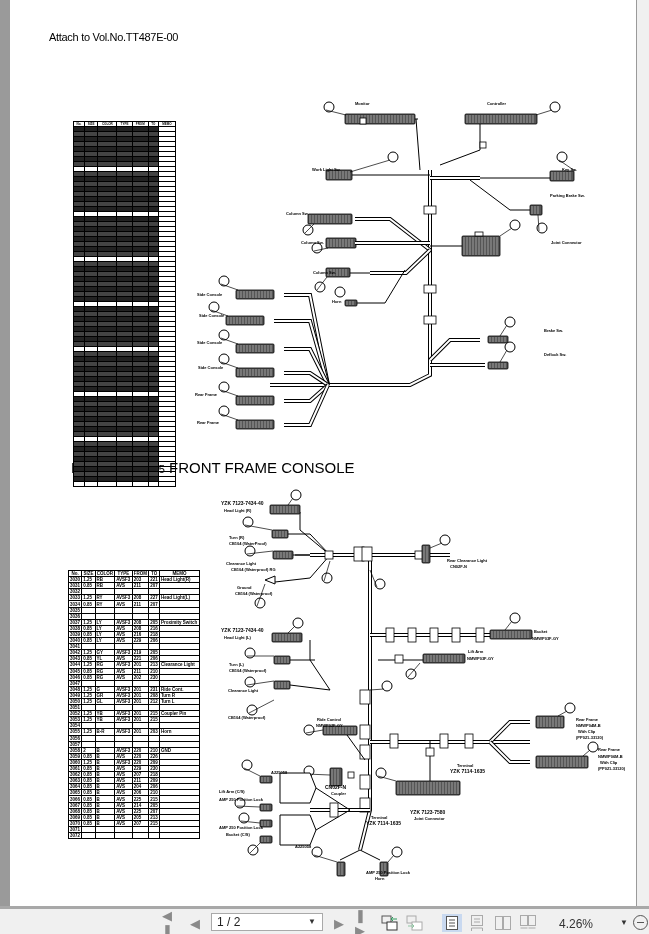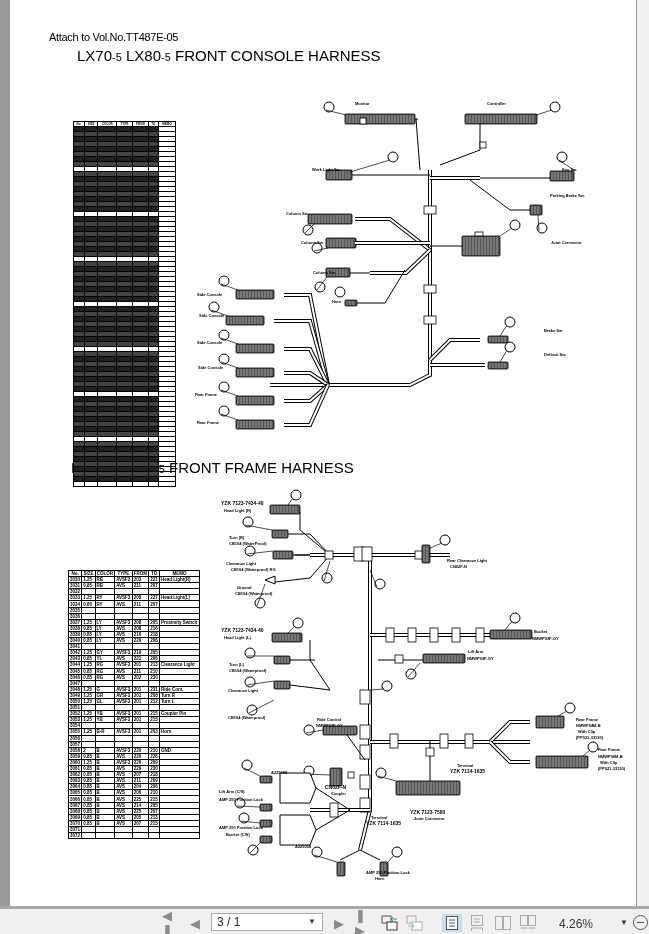--- a/index.html
+++ b/index.html
@@ -30,26 +30,23 @@
   #zoomdd { position:absolute; left:620px; top:9px; font-size:8px; color:#333; }
   #zoomout { position:absolute; left:633px; top:6px; width:15px; height:15px; border:1px solid #555; border-radius:50%; box-sizing:border-box; }
   #zoomout::after { content:""; position:absolute; left:3px; top:6px; width:7px; height:1px; background:#555; }
   .sel { background:#c9d9f0; }
 </style>
 </head>
 <body>
 
 <div id="viewer">
   <div id="page">
-    <div class="attach">Attach to Vol.No.TT487E-05</div>
-    <div class="title" id="t1">
-      <span>LX70</span><span class="sm">-5</span><span> LX80</span><span class="sm">-5</span><span> FRONT CONSOLE HARNESS</span>
-    </div>
+    <div class="attach">Attach to Vol.No.TT487E-00</div>
     <div class="title" id="t2">
-      <span>LX70</span><span class="sm">-5</span><span> LX80</span><span class="sm">-5</span><span> FRONT FRAME HARNESS</span>
+      <span>LX70</span><span class="sm">-5</span><span> LX80</span><span class="sm">-5</span><span> FRONT FRAME CONSOLE</span>
     </div>
 
     <table class="tbl" id="tbl1">
       <thead>
           <tr id="tbl1-head">
             <th>No.</th>
             <th>SIZE</th>
             <th>COLOR</th>
             <th>TYPE</th>
             <th>FROM</th>
@@ -1747,21 +1744,21 @@
 </div>
 
 <div id="toolbar">
   <div class="tb" style="left:162px;width:18px">
     <span>◀ ❚</span>
   </div>
   <div class="tb" style="left:188px;width:14px">
     <span>◀</span>
   </div>
   <div id="pagebox">
-    <span>3 / 1</span>
+    <span>1 / 2</span>
     <span class="dd">▼</span>
   </div>
   <div class="tb" style="left:332px;width:14px">
     <span>▶</span>
   </div>
   <div class="tb" style="left:355px;width:18px">
     <span>❚ ▶</span>
   </div>
   <div class="tb" style="left:380px;width:20px">
     <svg width="18" height="16" style="position:static">

